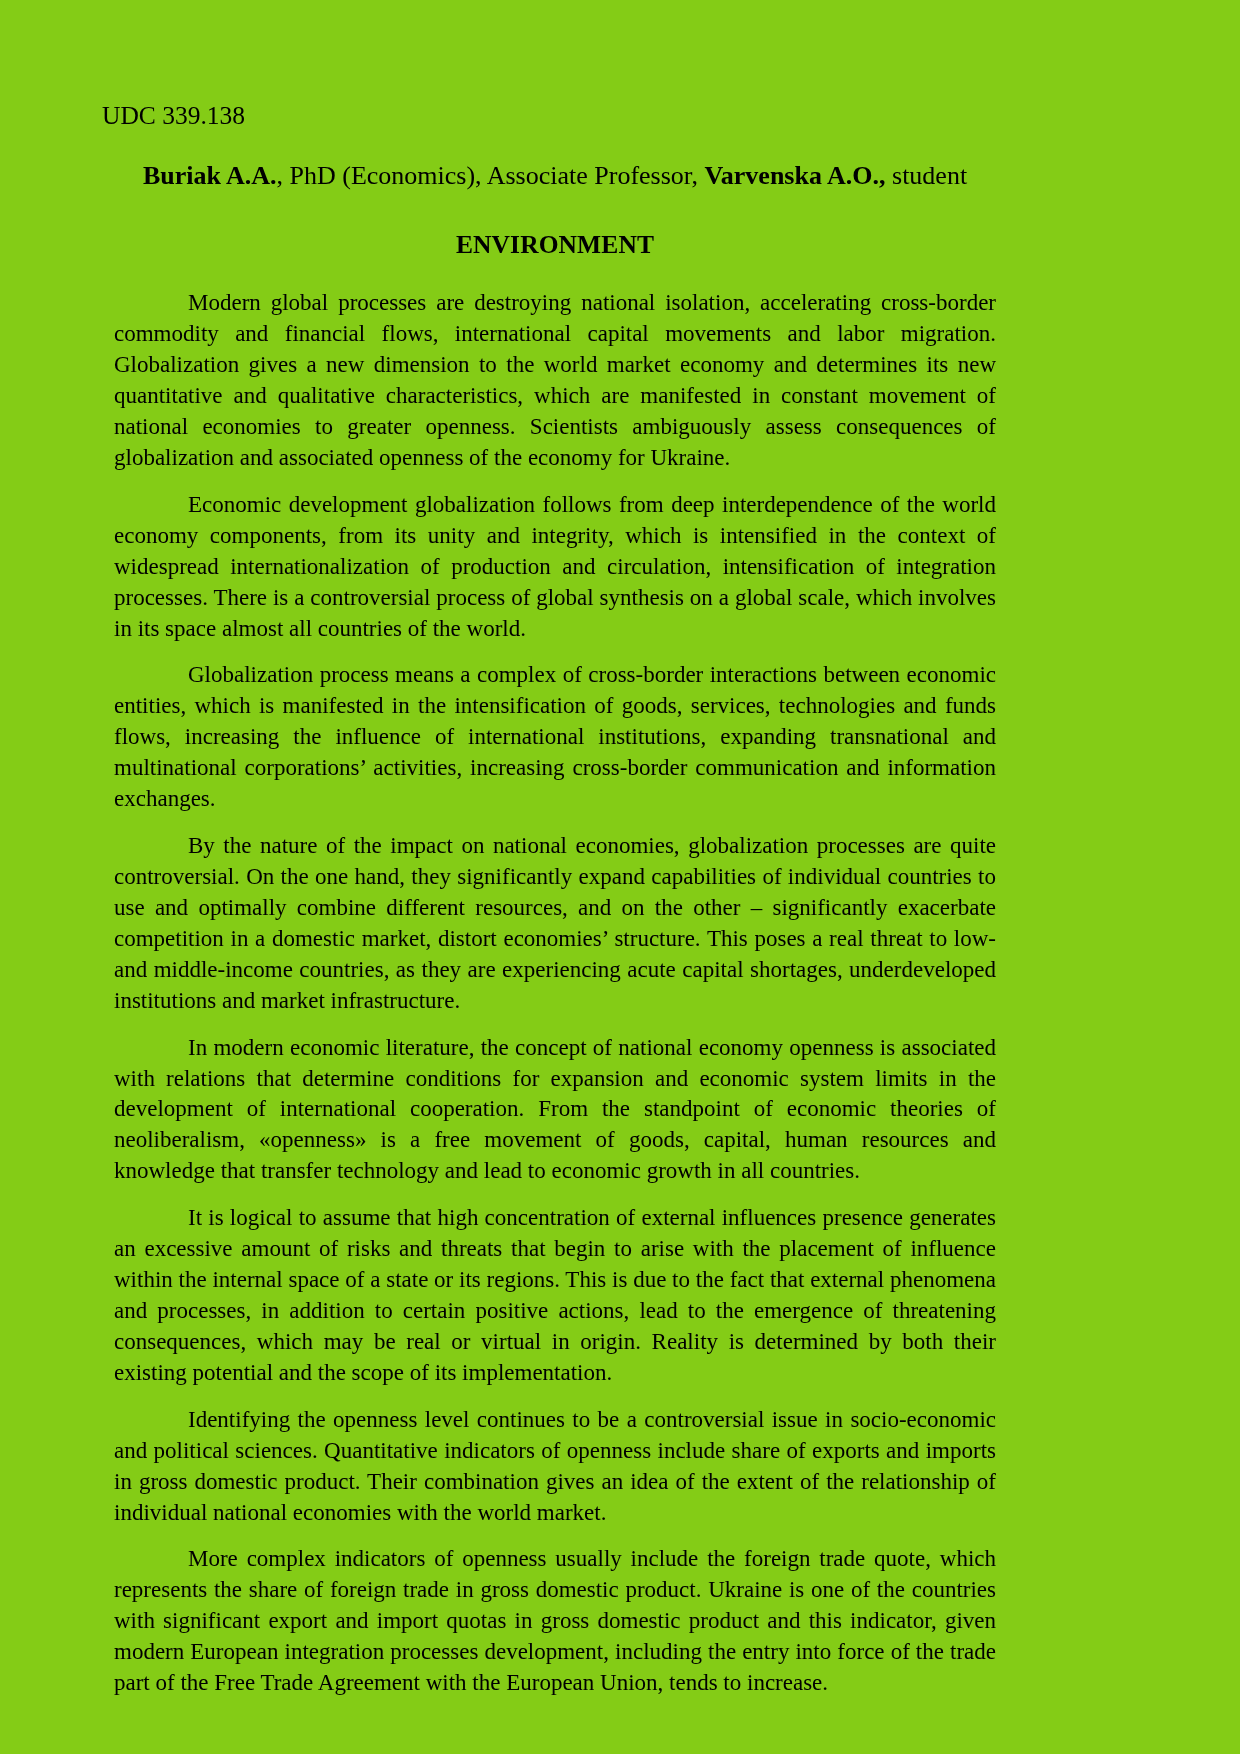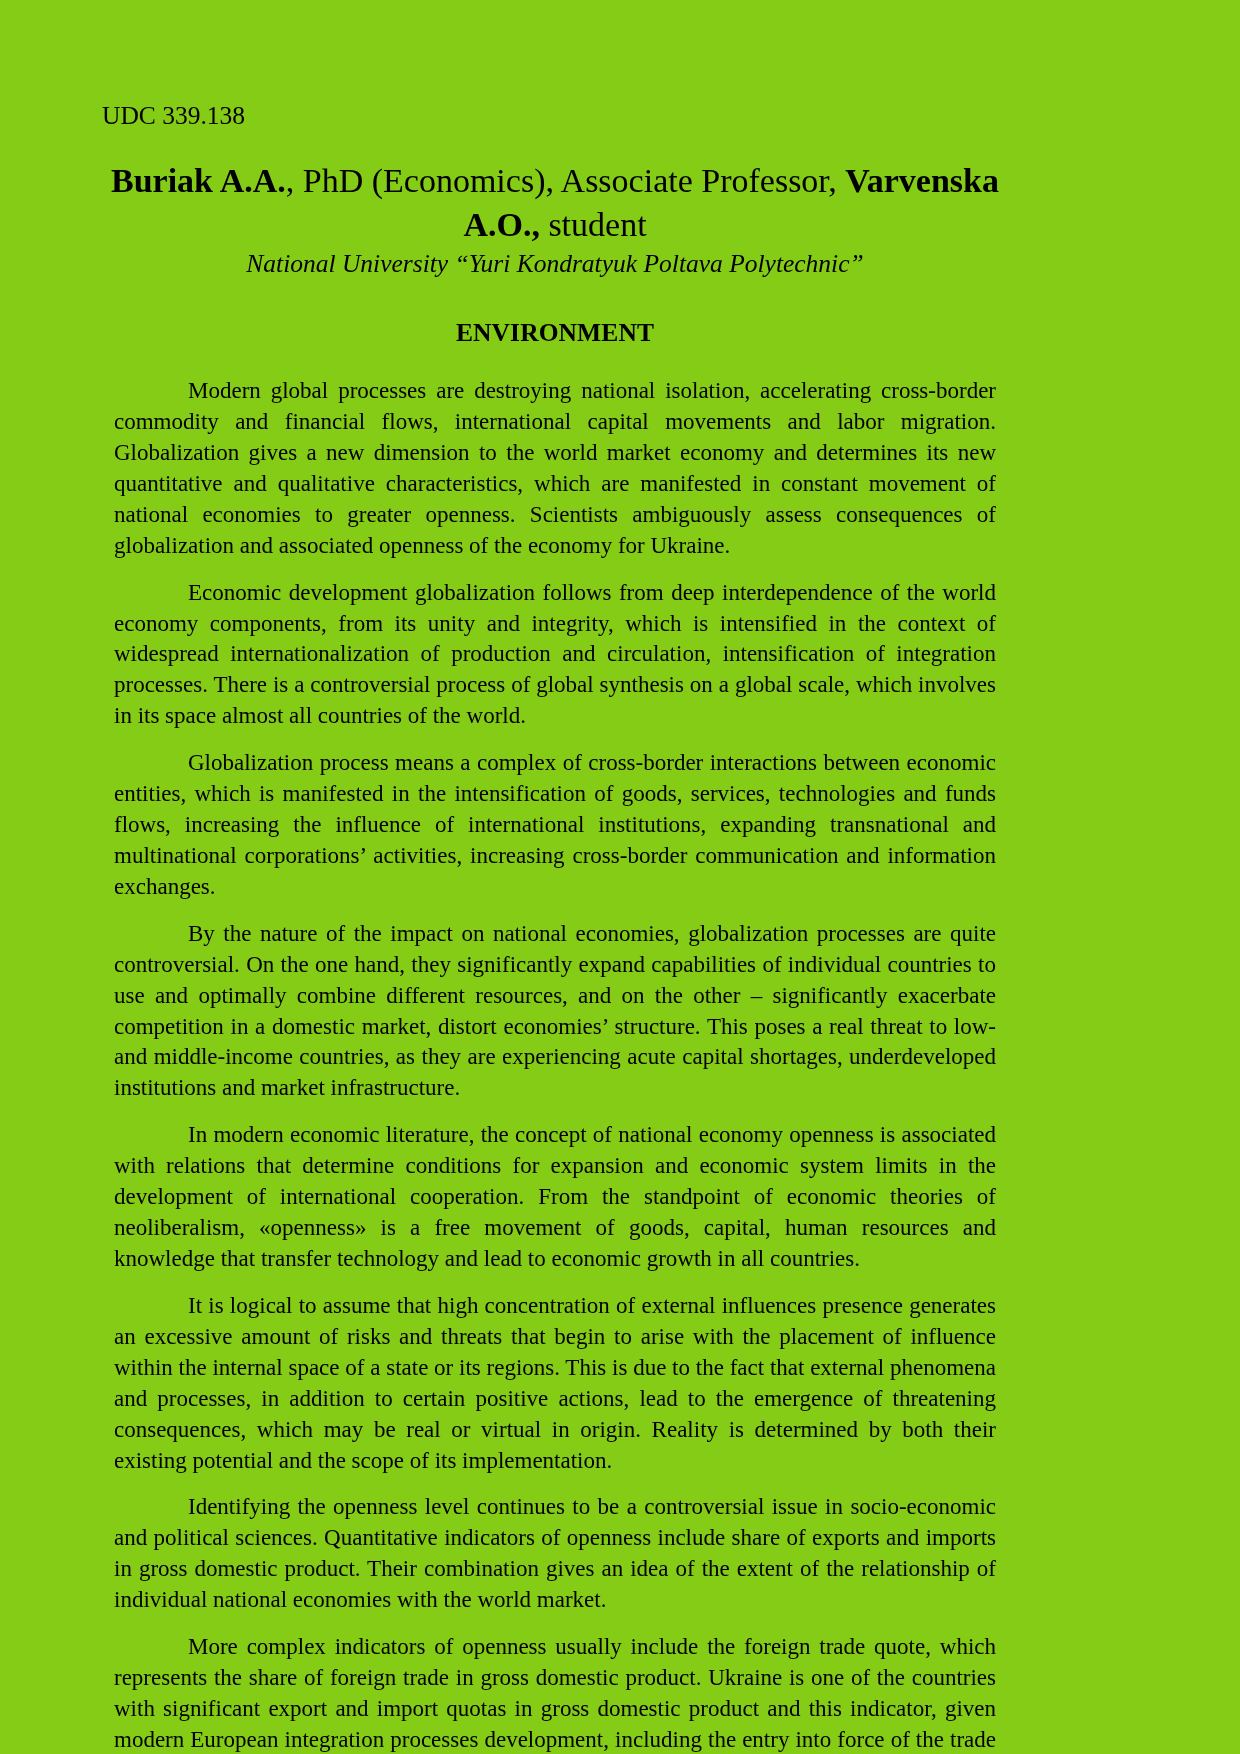--- a/index.html
+++ b/index.html
@@ -29,21 +29,21 @@
     font-size: 25.5px;
     line-height: 1.28;
     text-align: left;
     margin: 0 0 0 4px;
   }
   .authors-block {
     margin-top: 26px;
     text-align: center;
   }
   .authors-line {
-    font-size: 34px;
+    font-size: 26px;
     line-height: 1.30;
     margin: 0;
   }
   .authors-line b { font-weight: bold; }
   .affiliation {
     font-size: 25.5px;
     font-style: italic;
     line-height: 1.30;
     margin: 0;
   }
@@ -78,21 +78,20 @@
 </head>
 <body>
 
 <div class="page">
   <div class="content">
 
     <div class="udc">UDC 339.138</div>
 
     <div class="authors-block">
       <div class="authors-line"><b>Buriak A.A.</b><span>, PhD (Economics), Associate Professor, </span><b>Varvenska A.O.,</b><span> student</span></div>
-      <div class="affiliation">National University “Yuri Kondratyuk Poltava Polytechnic”</div>
     </div>
 
     <div class="paper-title">
       <span class="tline">ENVIRONMENT</span>
     </div>
 
     <div class="body-text">
       <p>Modern global processes are destroying national isolation, accelerating cross-border commodity and financial flows, international capital movements and labor migration. Globalization gives a new dimension to the world market economy and determines its new quantitative and qualitative characteristics, which are manifested in constant movement of national economies to greater openness. Scientists ambiguously assess consequences of globalization and associated openness of the economy for Ukraine.</p>
       <p>Economic development globalization follows from deep interdependence of the world economy components, from its unity and integrity, which is intensified in the context of widespread internationalization of production and circulation, intensification of integration processes. There is a controversial process of global synthesis on a global scale, which involves in its space almost all countries of the world.</p>
       <p>Globalization process means a complex of cross-border interactions between economic entities, which is manifested in the intensification of goods, services, technologies and funds flows, increasing the influence of international institutions, expanding transnational and multinational corporations’ activities, increasing cross-border communication and information exchanges.</p>

